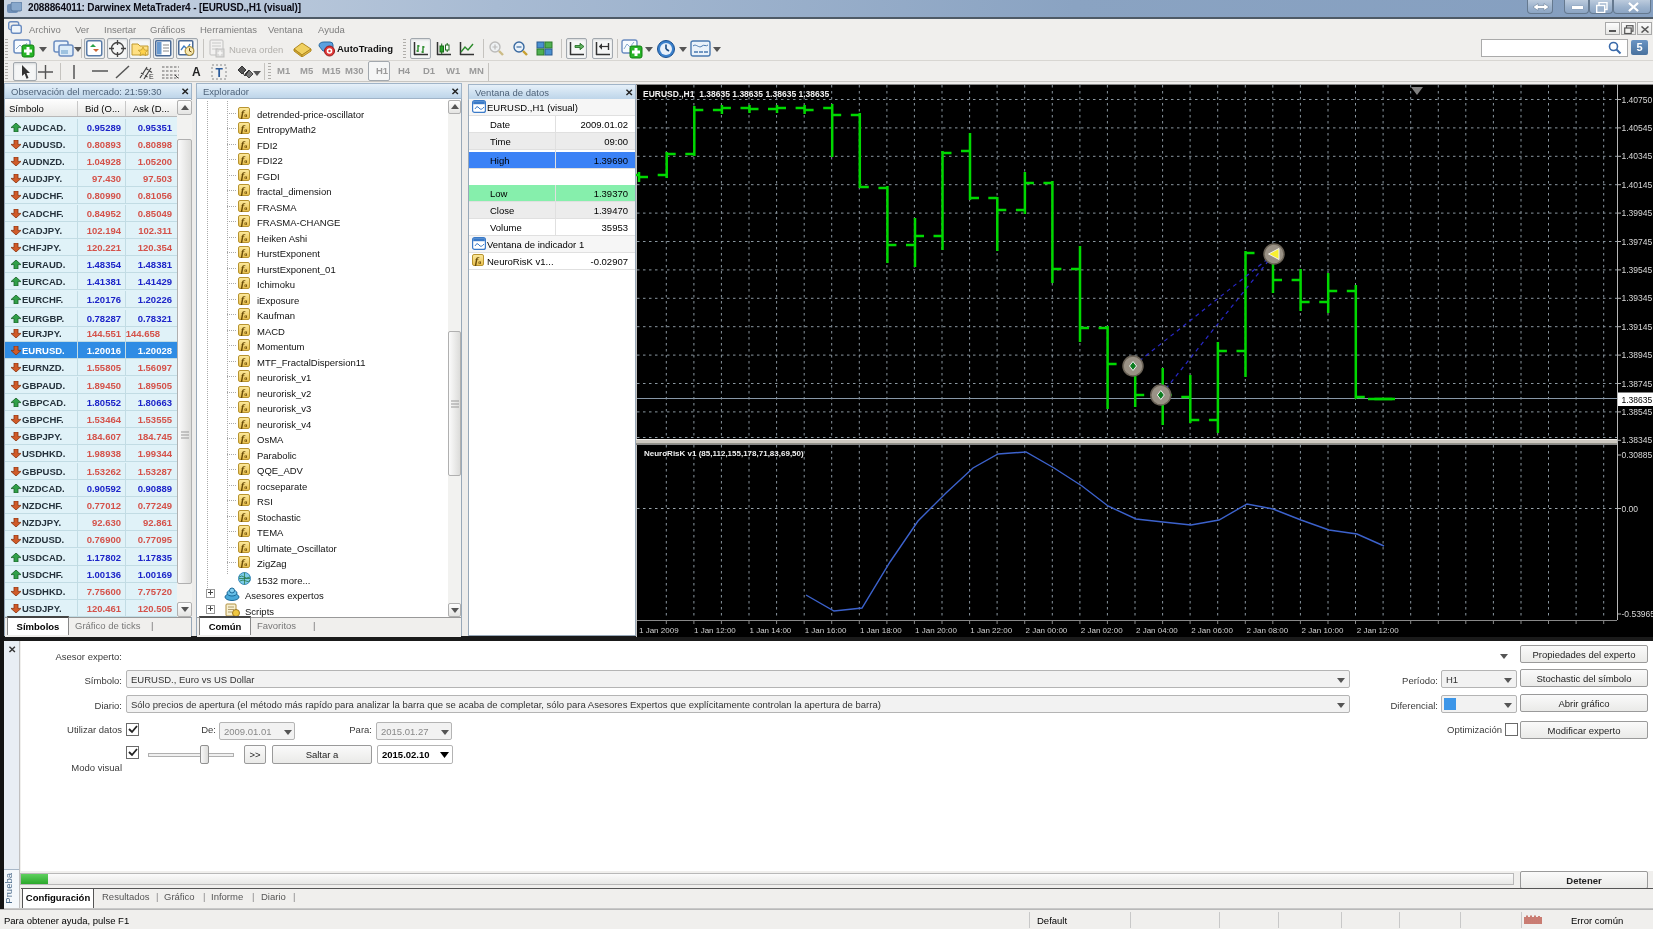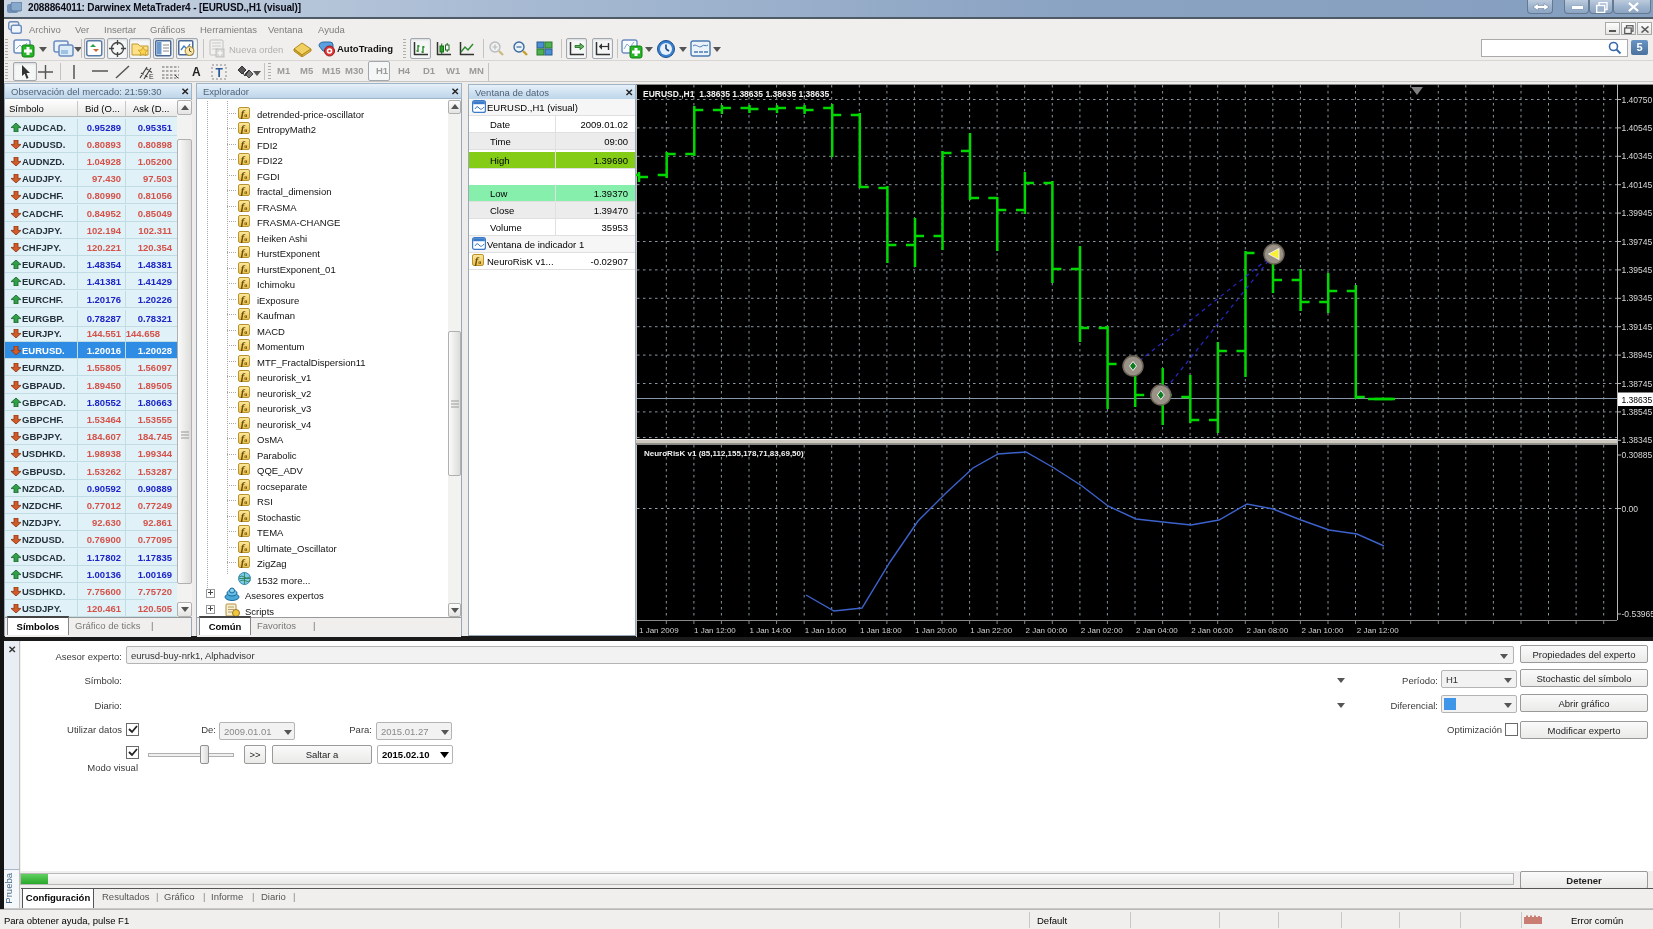--- a/index.html
+++ b/index.html
@@ -760,21 +760,21 @@
 <div class="abs" style="left:0;top:48.2px;width:166px;height:17.1px;background:#ececec;border-bottom:1px solid #e0e0e0">
       <div class="dwlab" style="left:21px;">Time</div>
       <div class="dwval">09:00</div>
       <div class="abs" style="left:86px;top:0;width:1px;height:17px;background:#e0e0e0"></div>
     </div>
 <div class="abs" style="left:0;top:65.3px;width:166px;height:17.1px;background:#fff;border-bottom:1px solid #e0e0e0">
       <div class="dwlab" style="left:21px;">Open</div>
       <div class="dwval">1.39655</div>
       <div class="abs" style="left:86px;top:0;width:1px;height:17px;background:#e0e0e0"></div>
     </div>
-<div class="abs" style="left:0;top:67px;width:166px;height:17.1px;background:#84cc16;border-bottom:1px solid #e0e0e0">
+<div class="abs" style="left:0;top:67px;width:166px;height:17.1px;background:#3b82f6;border-bottom:1px solid #e0e0e0">
       <div class="dwlab" style="left:21px;">High</div>
       <div class="dwval">1.39690</div>
       <div class="abs" style="left:86px;top:0;width:1px;height:17px;background:#e0e0e0"></div>
     </div>
 <div class="abs" style="left:0;top:99.5px;width:166px;height:17.1px;background:#86efac;border-bottom:1px solid #e0e0e0">
       <div class="dwlab" style="left:21px;">Low</div>
       <div class="dwval">1.39370</div>
       <div class="abs" style="left:86px;top:0;width:1px;height:17px;background:#e0e0e0"></div>
     </div>
 <div class="abs" style="left:0;top:116.6px;width:166px;height:17.1px;background:#ececec;border-bottom:1px solid #e0e0e0">
@@ -880,51 +880,52 @@
     <text x="1356.8" y="632.5" font-size="8" fill="#d0d0d0" font-family="Liberation Sans">2 Jan 12:00</text>
     <path d="M666.3 620 V624 M693.9 620 V624 M721.4 620 V624 M749.0 620 V624 M776.6 620 V624 M804.2 620 V624 M831.7 620 V624 M859.3 620 V624 M886.9 620 V624 M914.4 620 V624 M942.0 620 V624 M969.6 620 V624 M997.1 620 V624 M1024.7 620 V624 M1052.3 620 V624 M1079.9 620 V624 M1107.4 620 V624 M1135.0 620 V624 M1162.6 620 V624 M1190.1 620 V624 M1217.7 620 V624 M1245.3 620 V624 M1272.8 620 V624 M1300.4 620 V624 M1328.0 620 V624 M1355.5 620 V624 M1383.1 620 V624 M1410.7 620 V624 M1438.3 620 V624 M1465.8 620 V624 M1493.4 620 V624 M1521.0 620 V624 M1548.5 620 V624 M1576.1 620 V624 M1603.7 620 V624" stroke="#888"></path>
   </svg>
 <div class="abs" style="left:0;top:641px;width:1653px;height:268px;background:#f0efed">
 <div class="abs" style="left:0;top:0;width:20px;height:268px;background:#e8eef4;border-right:1px solid #c0c0c0"></div>
 <div class="abs" style="left:2px;top:228px;width:17px;height:40px;background:#f4f8fb;border:1px solid #a8b8c8;border-right:none"></div>
 <div class="abs" style="left:3px;top:232px;color:#4a6a8a;font-size:9.5px;writing-mode:vertical-rl;transform:rotate(180deg)">Prueba</div>
 <div class="abs" style="left:8px;top:3px;color:#333;font-weight:bold;font-size:10px">✕</div>
 <div class="abs" style="left:21px;top:0;width:1632px;height:230px;background:#fff"></div>
 <div class="tlabel" style="left:0px;top:10px;width:122px">Asesor experto:</div>
-<div class="tinput" style="left:126px;top:5px;width:1388px;height:18px">eurusd-buy-nrk1, Alphadvisor</div>
 <div class="ddarr" style="left:1500px;top:13px"></div>
 <div class="tbutton" style="left:1520px;top:4px;width:128px;height:18px">Propiedades del experto</div>
 <div class="tlabel" style="left:0px;top:34px;width:122px">Símbolo:</div>
+<div class="tinput" style="left:126px;top:29px;width:1224px;height:18px">EURUSD., Euro vs US Dollar</div>
 <div class="ddarr" style="left:1337px;top:37px"></div>
 <div class="tlabel" style="left:1360px;top:34px;width:78px">Período:</div>
 <div class="tinput" style="left:1441px;top:29px;width:76px;height:18px">H1</div>
 <div class="ddarr" style="left:1504px;top:37px"></div>
 <div class="tbutton" style="left:1520px;top:28px;width:128px;height:18px">Stochastic del símbolo</div>
 <div class="tlabel" style="left:0px;top:59px;width:122px">Diario:</div>
+<div class="tinput" style="left:126px;top:54px;width:1224px;height:18px">Sólo precios de apertura (el método más rapído para analizar la barra que se acaba de completar, sólo para Asesores Expertos que explícitamente controlan la apertura de barra)</div>
 <div class="ddarr" style="left:1337px;top:62px"></div>
 <div class="tlabel" style="left:1360px;top:59px;width:78px">Diferencial:</div>
 <div class="tinput" style="left:1441px;top:54px;width:76px;height:18px"></div>
 <div class="abs" style="left:1444px;top:57px;width:12px;height:12px;background:#3d96e8"></div>
 <div class="ddarr" style="left:1504px;top:62px"></div>
 <div class="tbutton" style="left:1520px;top:53px;width:128px;height:18px">Abrir gráfico</div>
 <div class="tlabel" style="left:0px;top:83px;width:122px">Utilizar datos</div>
 <div class="chk" style="left:126px;top:82px"></div>
 <svg class="abs" style="left:128px;top:84px" width="10" height="9">
       <path d="M1 4 L4 7 L9 1" stroke="#222" stroke-width="1.8" fill="none"></path>
     </svg>
 <div class="tlabel" style="left:160px;top:83px;width:56px">De:</div>
 <div class="tinput" style="left:219px;top:81px;width:76px;height:18px;color:#888">2009.01.01</div>
 <div class="ddarr" style="left:284px;top:89px"></div>
 <div class="tlabel" style="left:310px;top:83px;width:62px">Para:</div>
 <div class="tinput" style="left:376px;top:81px;width:76px;height:18px;color:#888">2015.01.27</div>
 <div class="ddarr" style="left:441px;top:89px"></div>
 <div class="tlabel" style="left:1395px;top:83px;width:107px">Optimización</div>
 <div class="chk" style="left:1505px;top:82px"></div>
 <div class="tbutton" style="left:1520px;top:80px;width:128px;height:18px">Modificar experto</div>
-<div class="tlabel" style="left:0px;top:121px;width:138px">Modo visual</div>
+<div class="tlabel" style="left:0px;top:121px;width:122px">Modo visual</div>
 <div class="chk" style="left:126px;top:105px"></div>
 <svg class="abs" style="left:128px;top:107px" width="10" height="9">
       <path d="M1 4 L4 7 L9 1" stroke="#222" stroke-width="1.8" fill="none"></path>
     </svg>
 <div class="abs" style="left:148px;top:112px;width:86px;height:4px;background:#f0f0f0;border:1px solid #b0b0b0"></div>
 <div class="abs" style="left:200px;top:104px;width:9px;height:19px;background:linear-gradient(90deg,#f8f8f8,#dcdcda);border:1px solid #909090;border-radius:2px"></div>
 <div class="tbutton" style="left:244px;top:104px;width:22px;height:19px">&gt;&gt;</div>
 <div class="tbutton" style="left:272px;top:104px;width:100px;height:19px">Saltar a</div>
 <div class="tinput" style="left:377px;top:104px;width:76px;height:19px;background:#fff;color:#000;font-weight:bold">2015.02.10</div>
 <svg class="abs" style="left:440px;top:111px" width="9" height="6">

